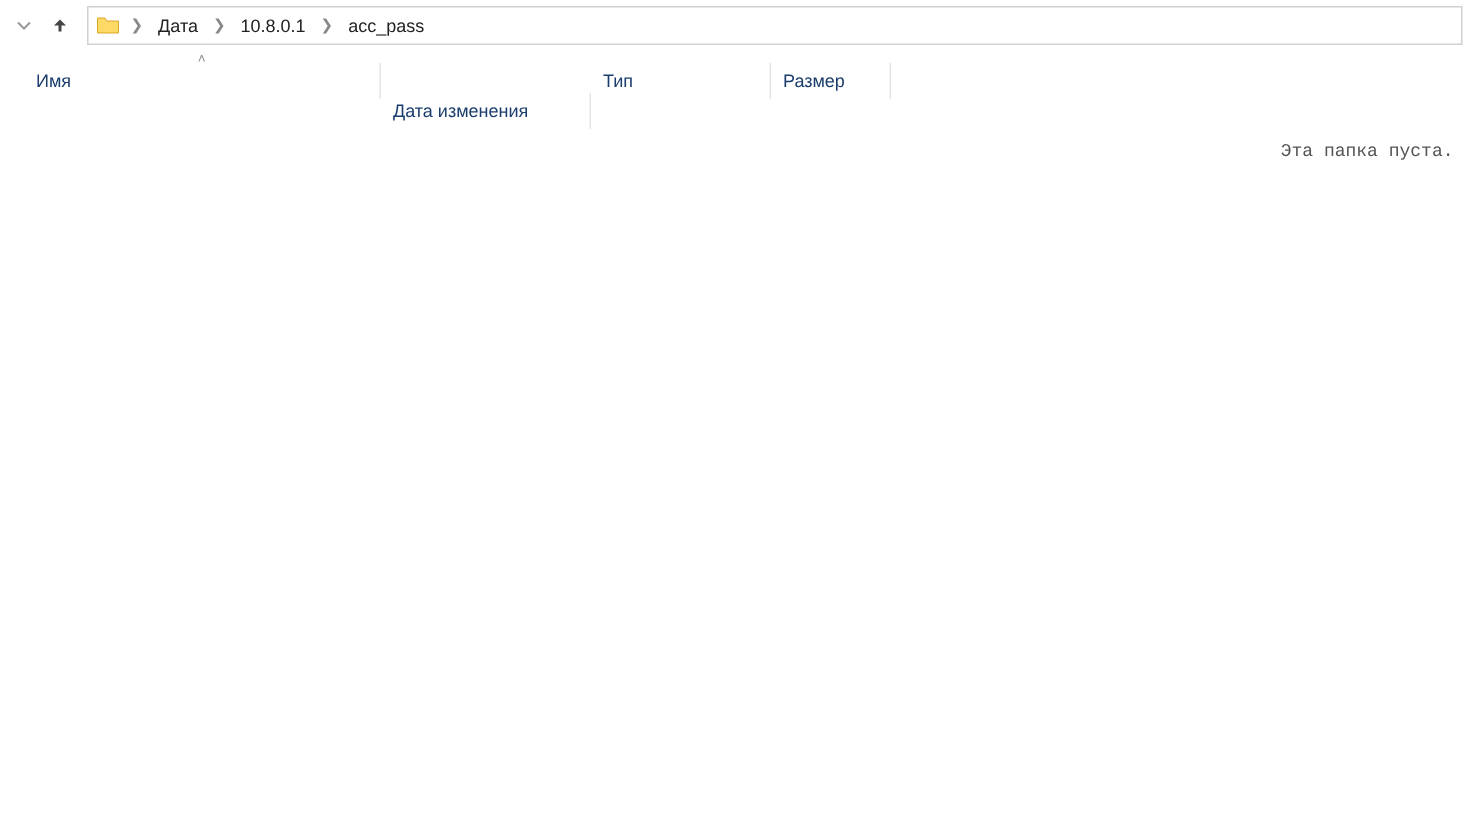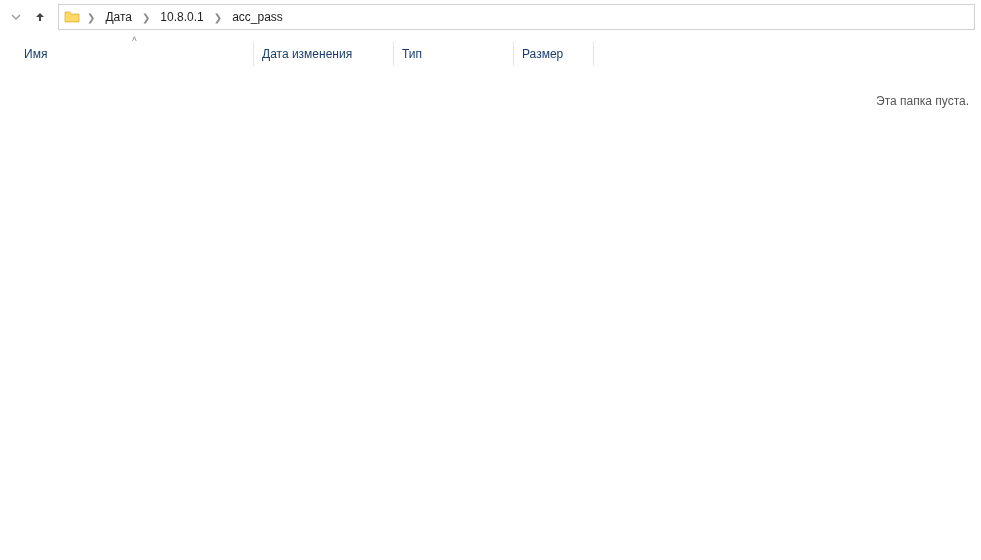--- a/index.html
+++ b/index.html
@@ -73,34 +73,35 @@
       padding: 0 8px;
       color: #1a3d6d;
       font-size: 12px;
       position: relative;
       cursor: pointer;
       border-right: 1px solid #e4e4e4;
       height: 24px;
     }
     .col:last-child { border-right: 1px solid #e4e4e4; }
     .col.name { width: 238px; }
-    .col.date { width: 140px; }
+    .col.date { width: 140px; margin-top: 20px; }
     .col.type { width: 120px; }
     .col.size { width: 80px; }
     .sort-caret {
       position: absolute;
       top: -8px;
       left: 50%;
       transform: translateX(-50%);
       color: #888;
       font-size: 9px;
     }
     .content {
       position: relative;
       height: 470px;
+      font-family: Liberation Mono, monospace;
     }
     .empty-msg {
       position: absolute;
       top: 22px;
       right: 12px;
       color: #555;
       font-size: 12px;
     }
   </style>
 </head>

